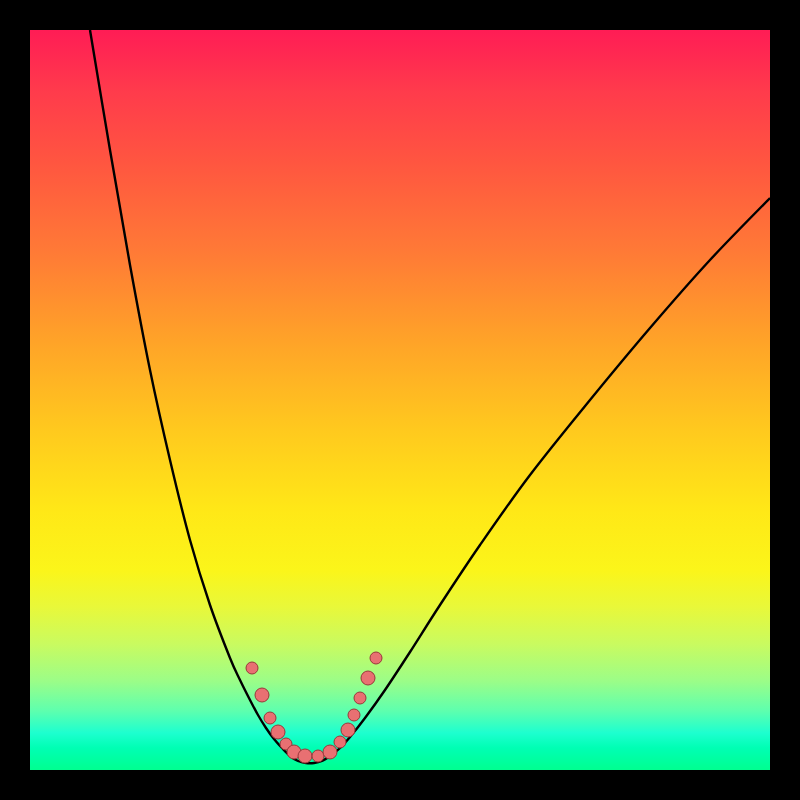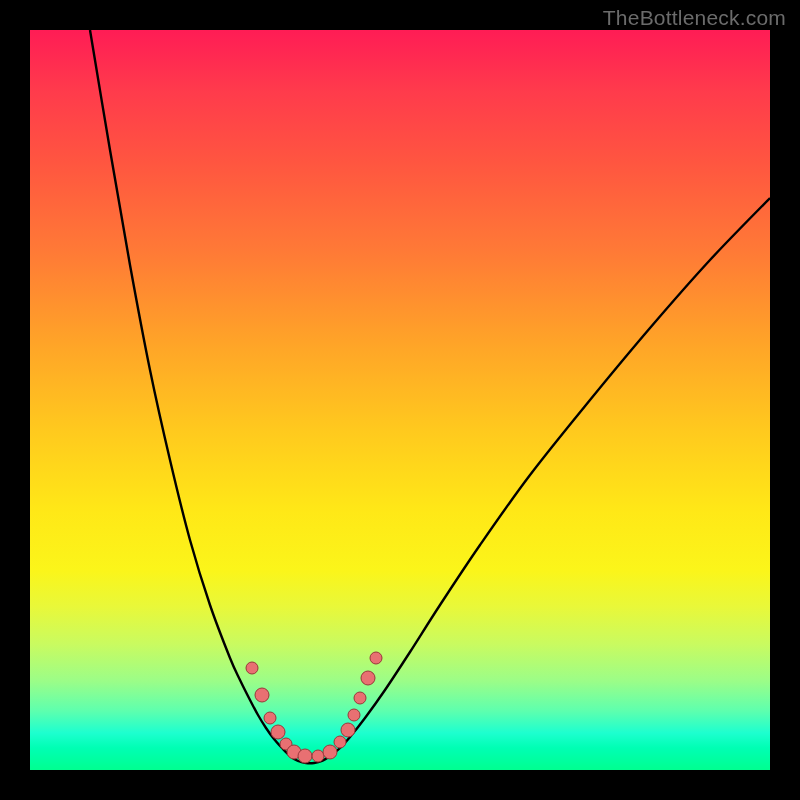--- a/index.html
+++ b/index.html
@@ -63,21 +63,20 @@
     position: absolute;
     inset: 0;
     width: 740px;
     height: 740px;
   }
 </style>
 </head>
 <body>
 
 <div class="frame">
-  <div class="watermark">TheBottleneck.com</div>
   <div class="plot-area">
     <div class="gradient"></div>
     <svg class="curve" viewBox="0 0 740 740" preserveAspectRatio="none">
       <g id="curve-group">
           <path d="M 60 0 C 63.333333333333336 20, 73.33333333333333 80.83333333333334, 80 120 C 86.66666666666667 159.16666666666666, 93.33333333333333 198.33333333333334, 100 235 C 106.66666666666667 271.6666666666667, 113.33333333333333 307.5, 120 340 C 126.66666666666667 372.5, 133.33333333333334 401.6666666666667, 140 430 C 146.66666666666666 458.3333333333333, 153.33333333333334 485.8333333333333, 160 510 C 166.66666666666666 534.1666666666666, 173.33333333333334 555.3333333333334, 180 575 C 186.66666666666666 594.6666666666666, 195 615.5, 200 628 C 205 640.5, 206.66666666666666 643, 210 650 C 213.33333333333334 657, 217 664.1666666666666, 220 670 C 223 675.8333333333334, 225.33333333333334 680.3333333333334, 228 685 C 230.66666666666666 689.6666666666666, 233.33333333333334 694, 236 698 C 238.66666666666666 702, 241.33333333333334 705.6666666666666, 244 709 C 246.66666666666666 712.3333333333334, 249.33333333333334 715.1666666666666, 252 718 C 254.66666666666666 720.8333333333334, 257.3333333333333 723.8333333333334, 260 726 C 262.6666666666667 728.1666666666666, 265.3333333333333 729.8333333333334, 268 731 C 270.6666666666667 732.1666666666666, 273.3333333333333 732.6666666666666, 276 733 C 278.6666666666667 733.3333333333334, 281.3333333333333 733.3333333333334, 284 733 C 286.6666666666667 732.6666666666666, 289.3333333333333 732.1666666666666, 292 731 C 294.6666666666667 729.8333333333334, 297 728.1666666666666, 300 726 C 303 723.8333333333334, 306.6666666666667 721.1666666666666, 310 718 C 313.3333333333333 714.8333333333334, 315.8333333333333 712, 320 707 C 324.1666666666667 702, 329.1666666666667 695.8333333333334, 335 688 C 340.8333333333333 680.1666666666666, 347.5 671, 355 660 C 362.5 649, 370.8333333333333 636.1666666666666, 380 622 C 389.1666666666667 607.8333333333334, 398.3333333333333 592.8333333333334, 410 575 C 421.6666666666667 557.1666666666666, 435 536.6666666666666, 450 515 C 465 493.3333333333333, 481.6666666666667 469.1666666666667, 500 445 C 518.3333333333334 420.8333333333333, 540 394.5, 560 370 C 580 345.5, 600 321.3333333333333, 620 298 C 640 274.6666666666667, 660 251.66666666666666, 680 230 C 700 208.33333333333334, 730 178.33333333333334, 740 168" fill="none" stroke="#000000" stroke-width="2.4"></path>
         </g>
       <g id="marker-group">
           <circle cx="222" cy="638" r="6" fill="#e87072" stroke="#99373a" stroke-width="1"></circle>
           <circle cx="232" cy="665" r="7" fill="#e87072" stroke="#99373a" stroke-width="1"></circle>
           <circle cx="240" cy="688" r="6" fill="#e87072" stroke="#99373a" stroke-width="1"></circle>

